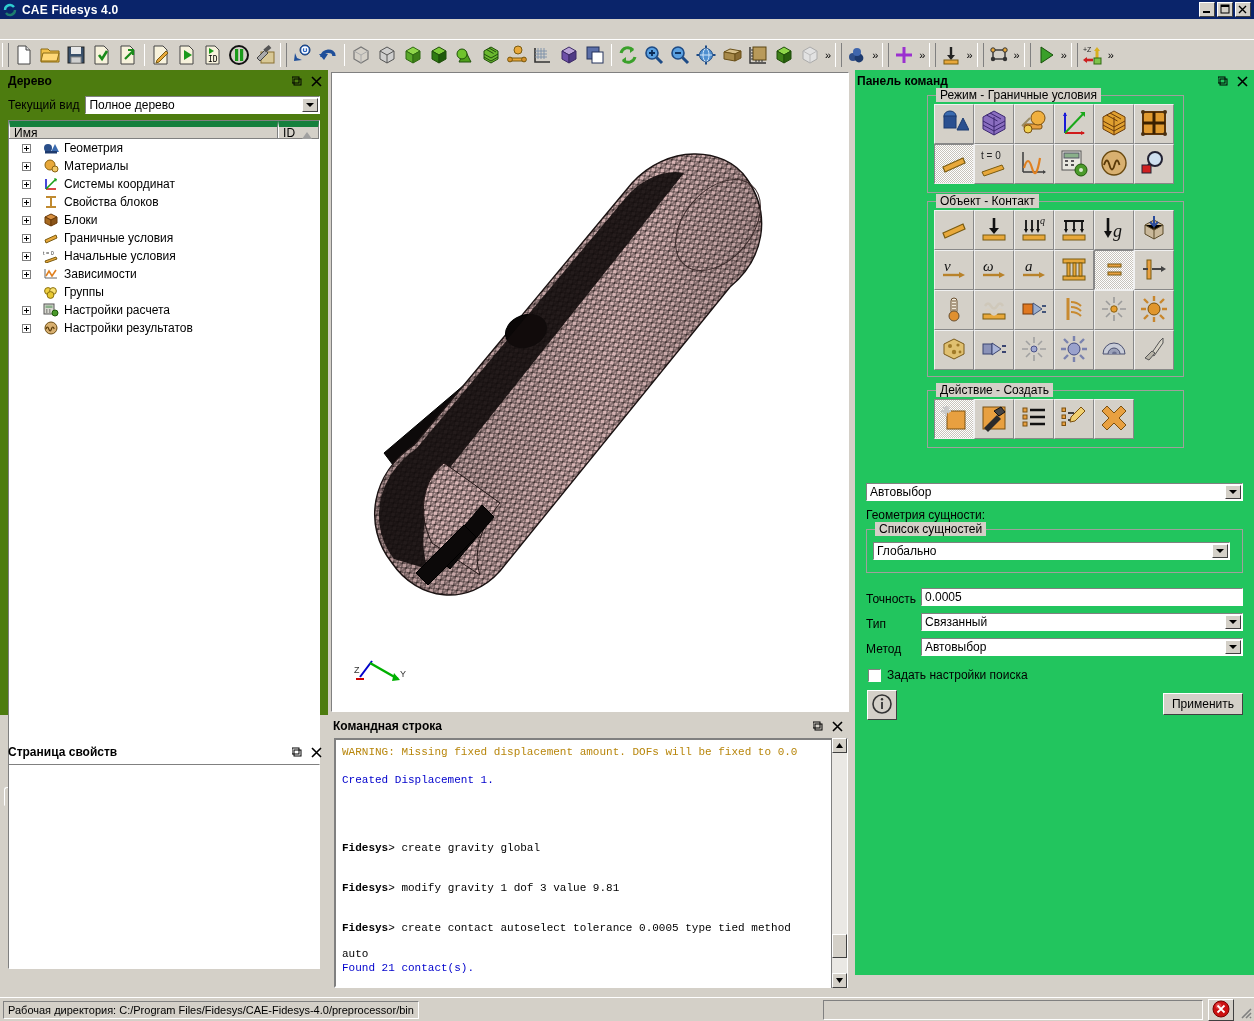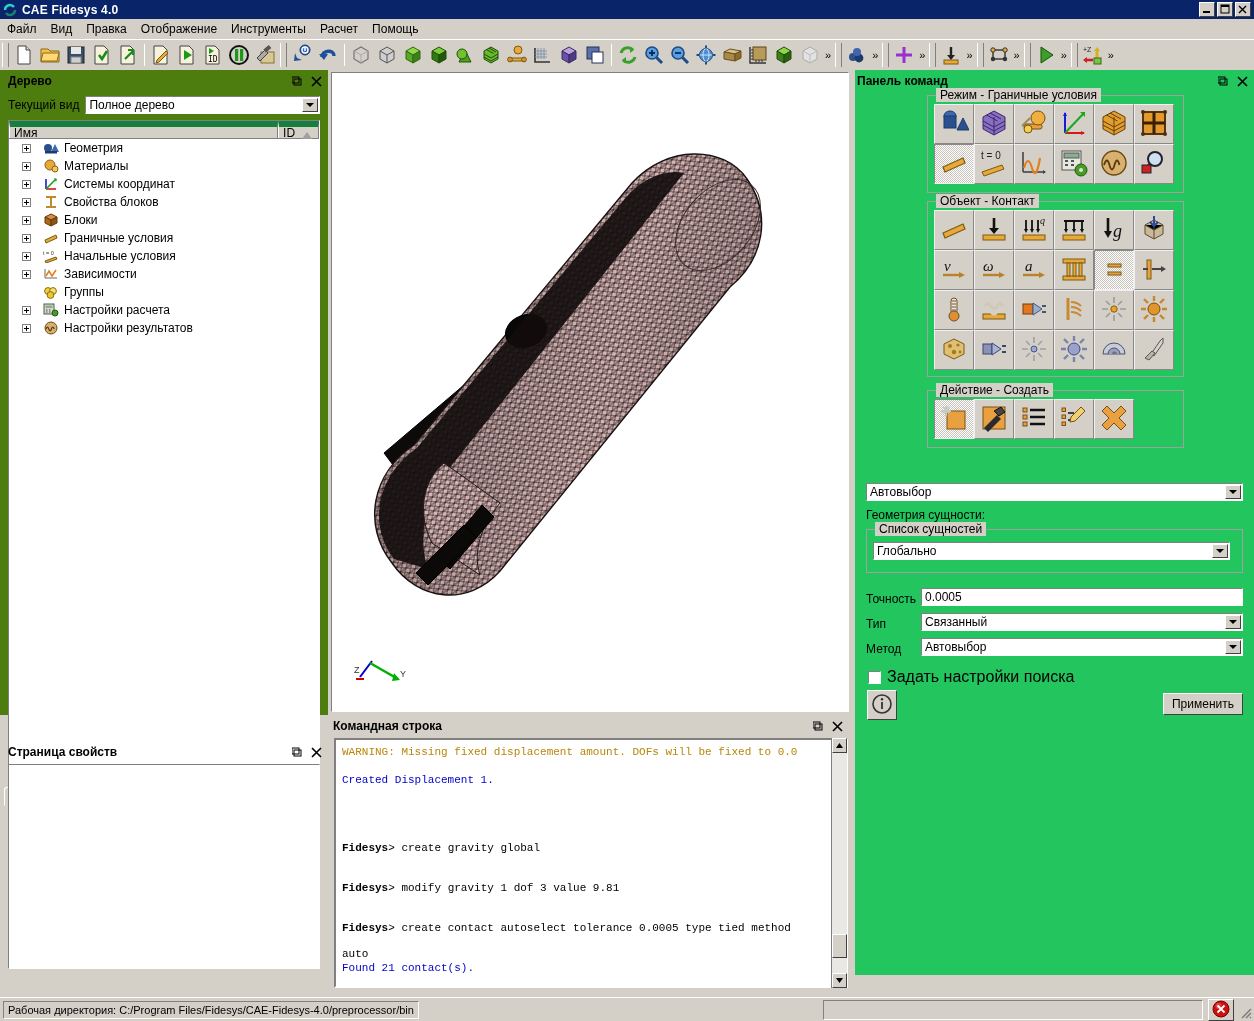--- a/index.html
+++ b/index.html
@@ -235,21 +235,21 @@
     position: absolute; right: 1px; top: 1px; width: 16px; height: 14px;
     background: #d4d0c8; border: 1px solid; border-color: #fff #404040 #404040 #fff;
     display: flex; align-items: center; justify-content: center;
   }
   .cp-lbl { position: absolute; font-size: 12px; }
   .cp-input {
     position: absolute; height: 18px; background: #fff;
     border: 1px solid; border-color: #808080 #fff #fff #808080;
     display: flex; align-items: center; padding-left: 3px; font-size: 12px;
   }
-  .cp-check { position: absolute; display: flex; align-items: center; font-size: 16px; }
+  .cp-check { position: absolute; display: flex; align-items: center; font-size: 12px; }
   .cp-check .box {
     width: 13px; height: 13px; background: #fff;
     border: 1px solid; border-color: #808080 #fff #fff #808080;
     margin-right: 6px; flex: 0 0 auto;
   }
   .btn-3d {
     background: #d4d0c8; border: 1px solid; border-color: #fff #404040 #404040 #fff;
     display: flex; align-items: center; justify-content: center; font-size: 12px;
   }
 
@@ -301,29 +301,20 @@
           </svg>
       </div>
       <div class="tb-btn">
         <svg width="14" height="13">
             <path d="M3 3 L10 10 M10 3 L3 10" stroke="#000" stroke-width="1.4"></path>
           </svg>
       </div>
     </div>
   </div>
 
-  <div id="menubar">
-    <div class="menu-item">Файл</div>
-    <div class="menu-item">Вид</div>
-    <div class="menu-item">Правка</div>
-    <div class="menu-item">Отображение</div>
-    <div class="menu-item">Инструменты</div>
-    <div class="menu-item">Расчет</div>
-    <div class="menu-item">Помощь</div>
-  </div>
 
   <div id="toolbar">
     <div class="tgrip"></div>
 
     <div class="tbtn">
       <svg width="22" height="22" viewBox="0 0 22 22">
           <path d="M5 2h8l4 4v14H5z" fill="#fff" stroke="#444"></path>
           <path d="M13 2v4h4" fill="#ddd" stroke="#444"></path>
         </svg>
     </div>

